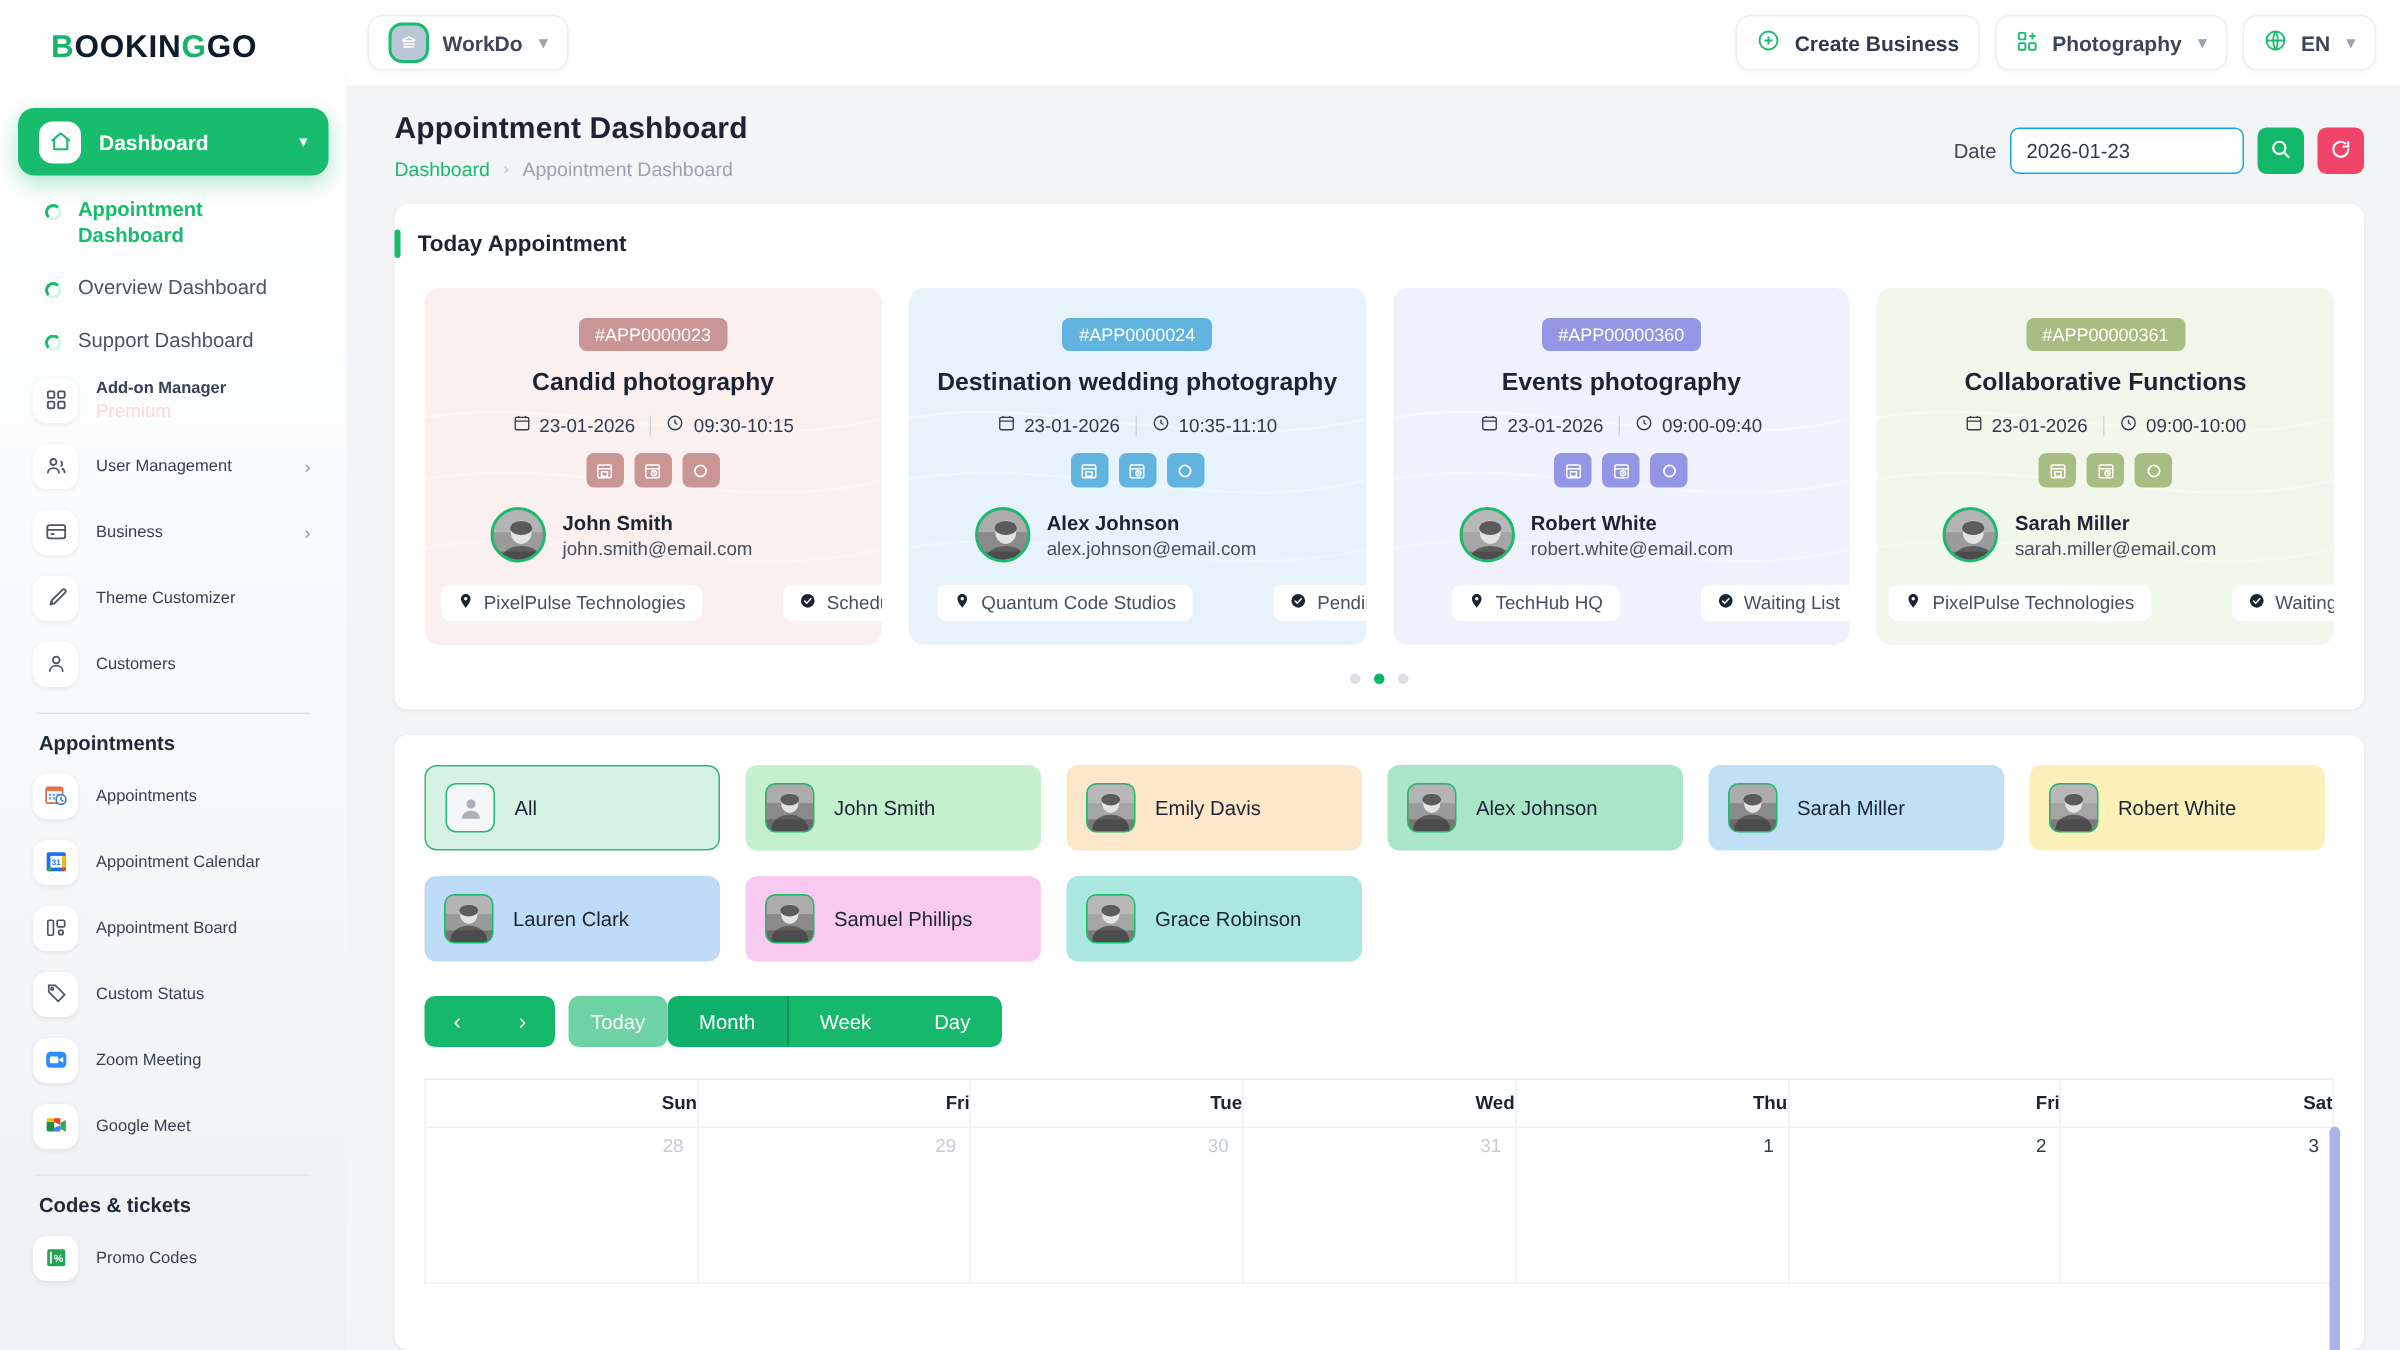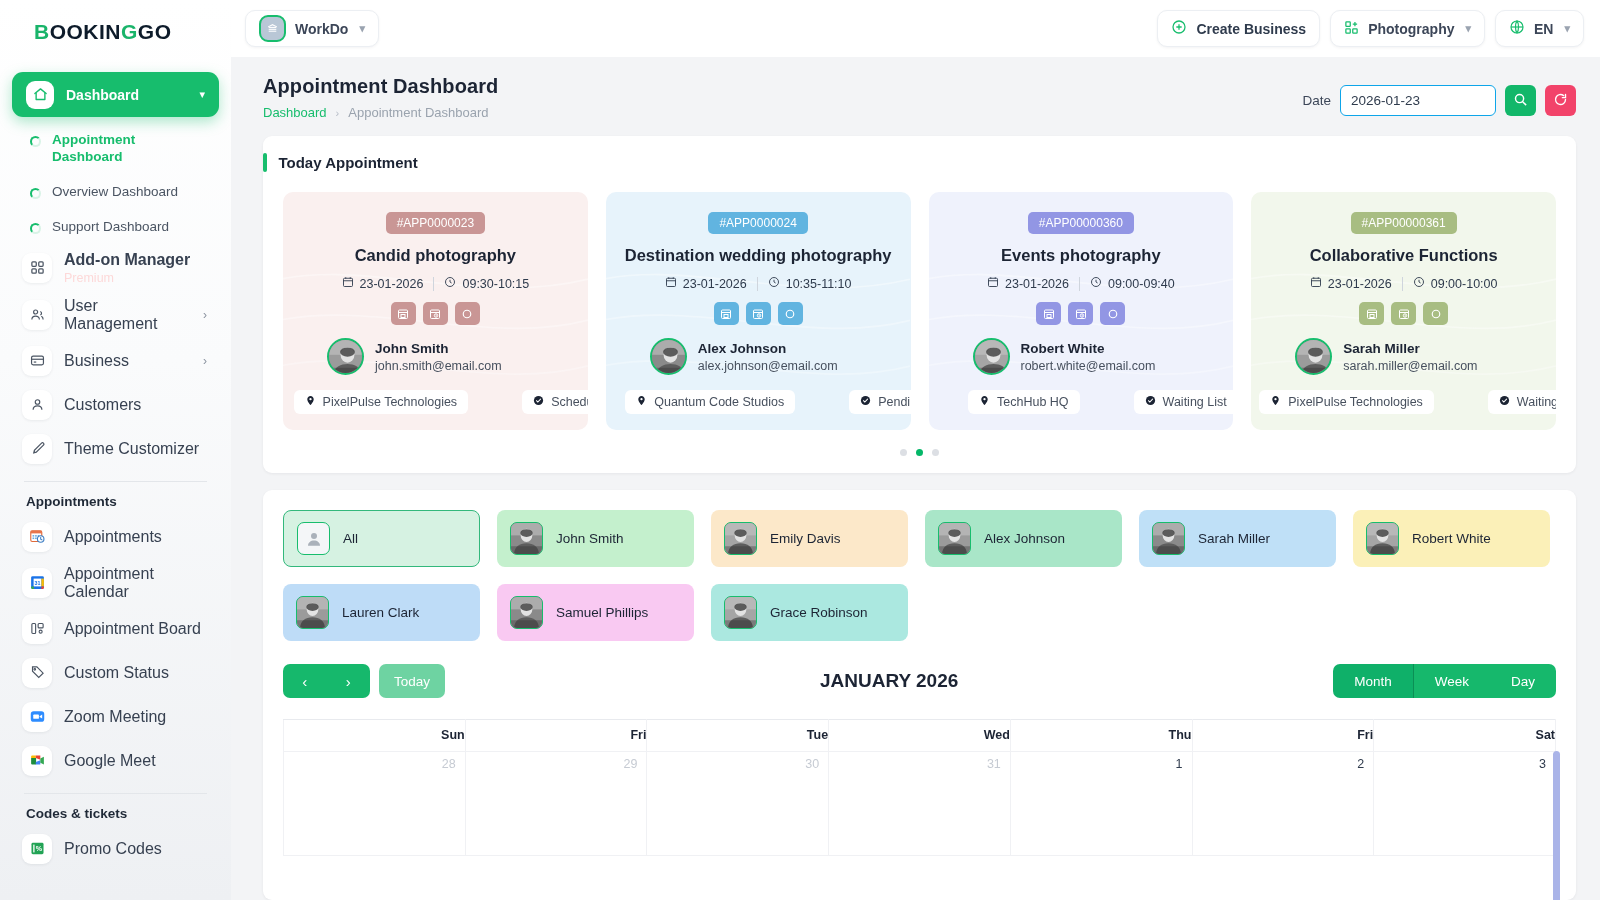--- a/index.html
+++ b/index.html
@@ -53,21 +53,21 @@
 
   .item {
     display: flex; align-items: center; gap: 12px;
     padding: 6px 12px 6px 10px; min-height: 44px;
   }
   .ico-box {
     width: 30px; height: 30px; border-radius: 9px; background: #fff;
     display: flex; align-items: center; justify-content: center;
     box-shadow: 0 1px 3px rgba(16,24,40,.07); flex: 0 0 auto;
   }
-  .item-lbl { font-size: 16px; color: #374151; flex: 1; }
+  .item-lbl { font-size: 11px; color: #374151; flex: 1; }
   .item-sub { font-size: 12.5px; color: #fdd9d9; margin-top: -1px; }
   .arrow { color: #8b93a0; font-size: 12px; }
 
   .sec-div { height: 1px; background: #e3e6ea; margin: 10px 12px 0 12px; }
   .sec-title { font-size: 13.5px; font-weight: 700; color: #1f2937; padding: 12px 12px 6px 14px; }
 
   
   .main { flex: 1; height: 900px; overflow: hidden; display: flex; flex-direction: column; }
   .topbar {
     height: 57px; background: #fff; display: flex; align-items: center;
@@ -298,36 +298,36 @@
               <path d="M2.5 10h19"></path>
               <path d="M6 14.5h4"></path>
             </svg>
         </span>
         <span class="item-lbl">Business</span>
         <span class="arrow">›</span>
       </div>
 
       <div class="item">
         <span class="ico-box">
+          <svg width="15" height="15" viewBox="0 0 24 24" fill="none" stroke="#4b5563" stroke-width="1.9" stroke-linecap="round">
+              <path d="M18.5 3.5a2.1 2.1 0 013 3L10 18l-4 1 1-4z"></path>
+              <circle cx="7.5" cy="16.5" r="1.1" fill="#4b5563" stroke="none"></circle>
+            </svg>
+        </span>
+        <span class="item-lbl">Theme Customizer</span>
+      </div>
+
+      <div class="item">
+        <span class="ico-box">
           <svg width="15" height="15" viewBox="0 0 24 24" fill="none" stroke="#4b5563" stroke-width="1.9">
               <circle cx="12" cy="8" r="3.6"></circle>
               <path d="M5 20.5c0-3.9 3.1-6.4 7-6.4s7 2.5 7 6.4"></path>
             </svg>
         </span>
         <span class="item-lbl">Customers</span>
-      </div>
-
-      <div class="item">
-        <span class="ico-box">
-          <svg width="15" height="15" viewBox="0 0 24 24" fill="none" stroke="#4b5563" stroke-width="1.9" stroke-linecap="round">
-              <path d="M18.5 3.5a2.1 2.1 0 013 3L10 18l-4 1 1-4z"></path>
-              <circle cx="7.5" cy="16.5" r="1.1" fill="#4b5563" stroke="none"></circle>
-            </svg>
-        </span>
-        <span class="item-lbl">Theme Customizer</span>
       </div>
 
       <div class="sec-div"></div>
       <div class="sec-title">Appointments</div>
 
       <div class="item">
         <span class="ico-box">
           <svg width="17" height="17" viewBox="0 0 24 24">
               <rect x="2.5" y="4" width="15.5" height="15" rx="2" fill="#fff" stroke="#e06a3a" stroke-width="1.6"></rect>
               <rect x="2.5" y="4" width="15.5" height="3.6" fill="#e8744a"></rect>
@@ -947,21 +947,20 @@
             <span class="s-name">Grace Robinson</span>
           </div>
         </div>
 
       <div class="cal-ctl">
         <div class="nav-grp">
           <button>‹</button>
           <button>›</button>
         </div>
         <button class="today-btn">Today</button>
-        <div class="cal-title">JANUARY 2026</div>
         <div class="seg" id="views">
             <button class="on">Month</button>
             <button>Week</button>
             <button>Day</button>
           </div>
       </div>
 
       <div class="cal-wrap">
         <table class="cal-table">
           <thead>

